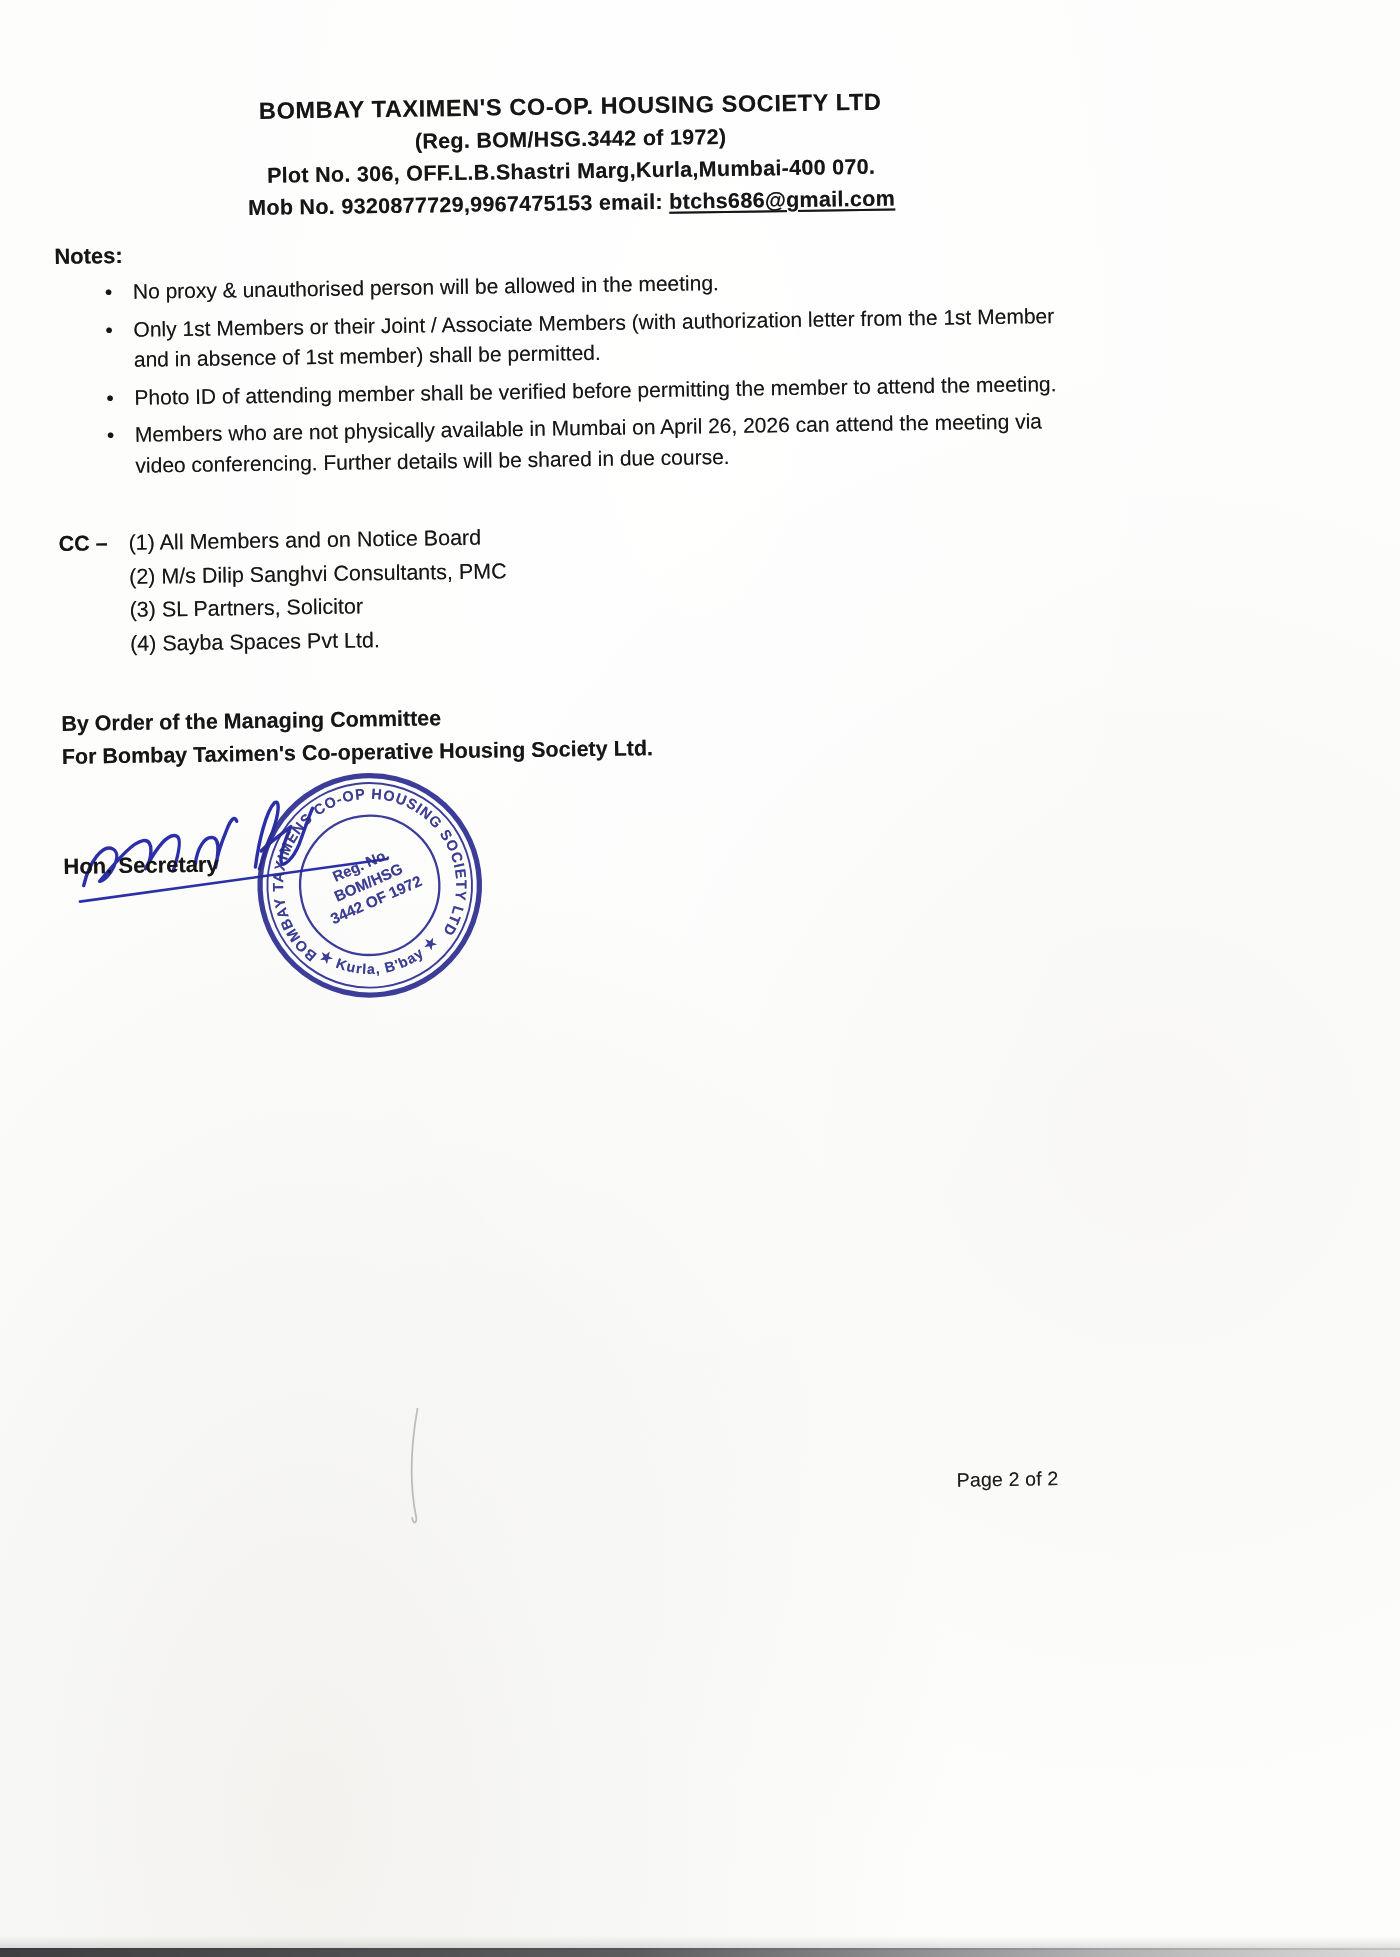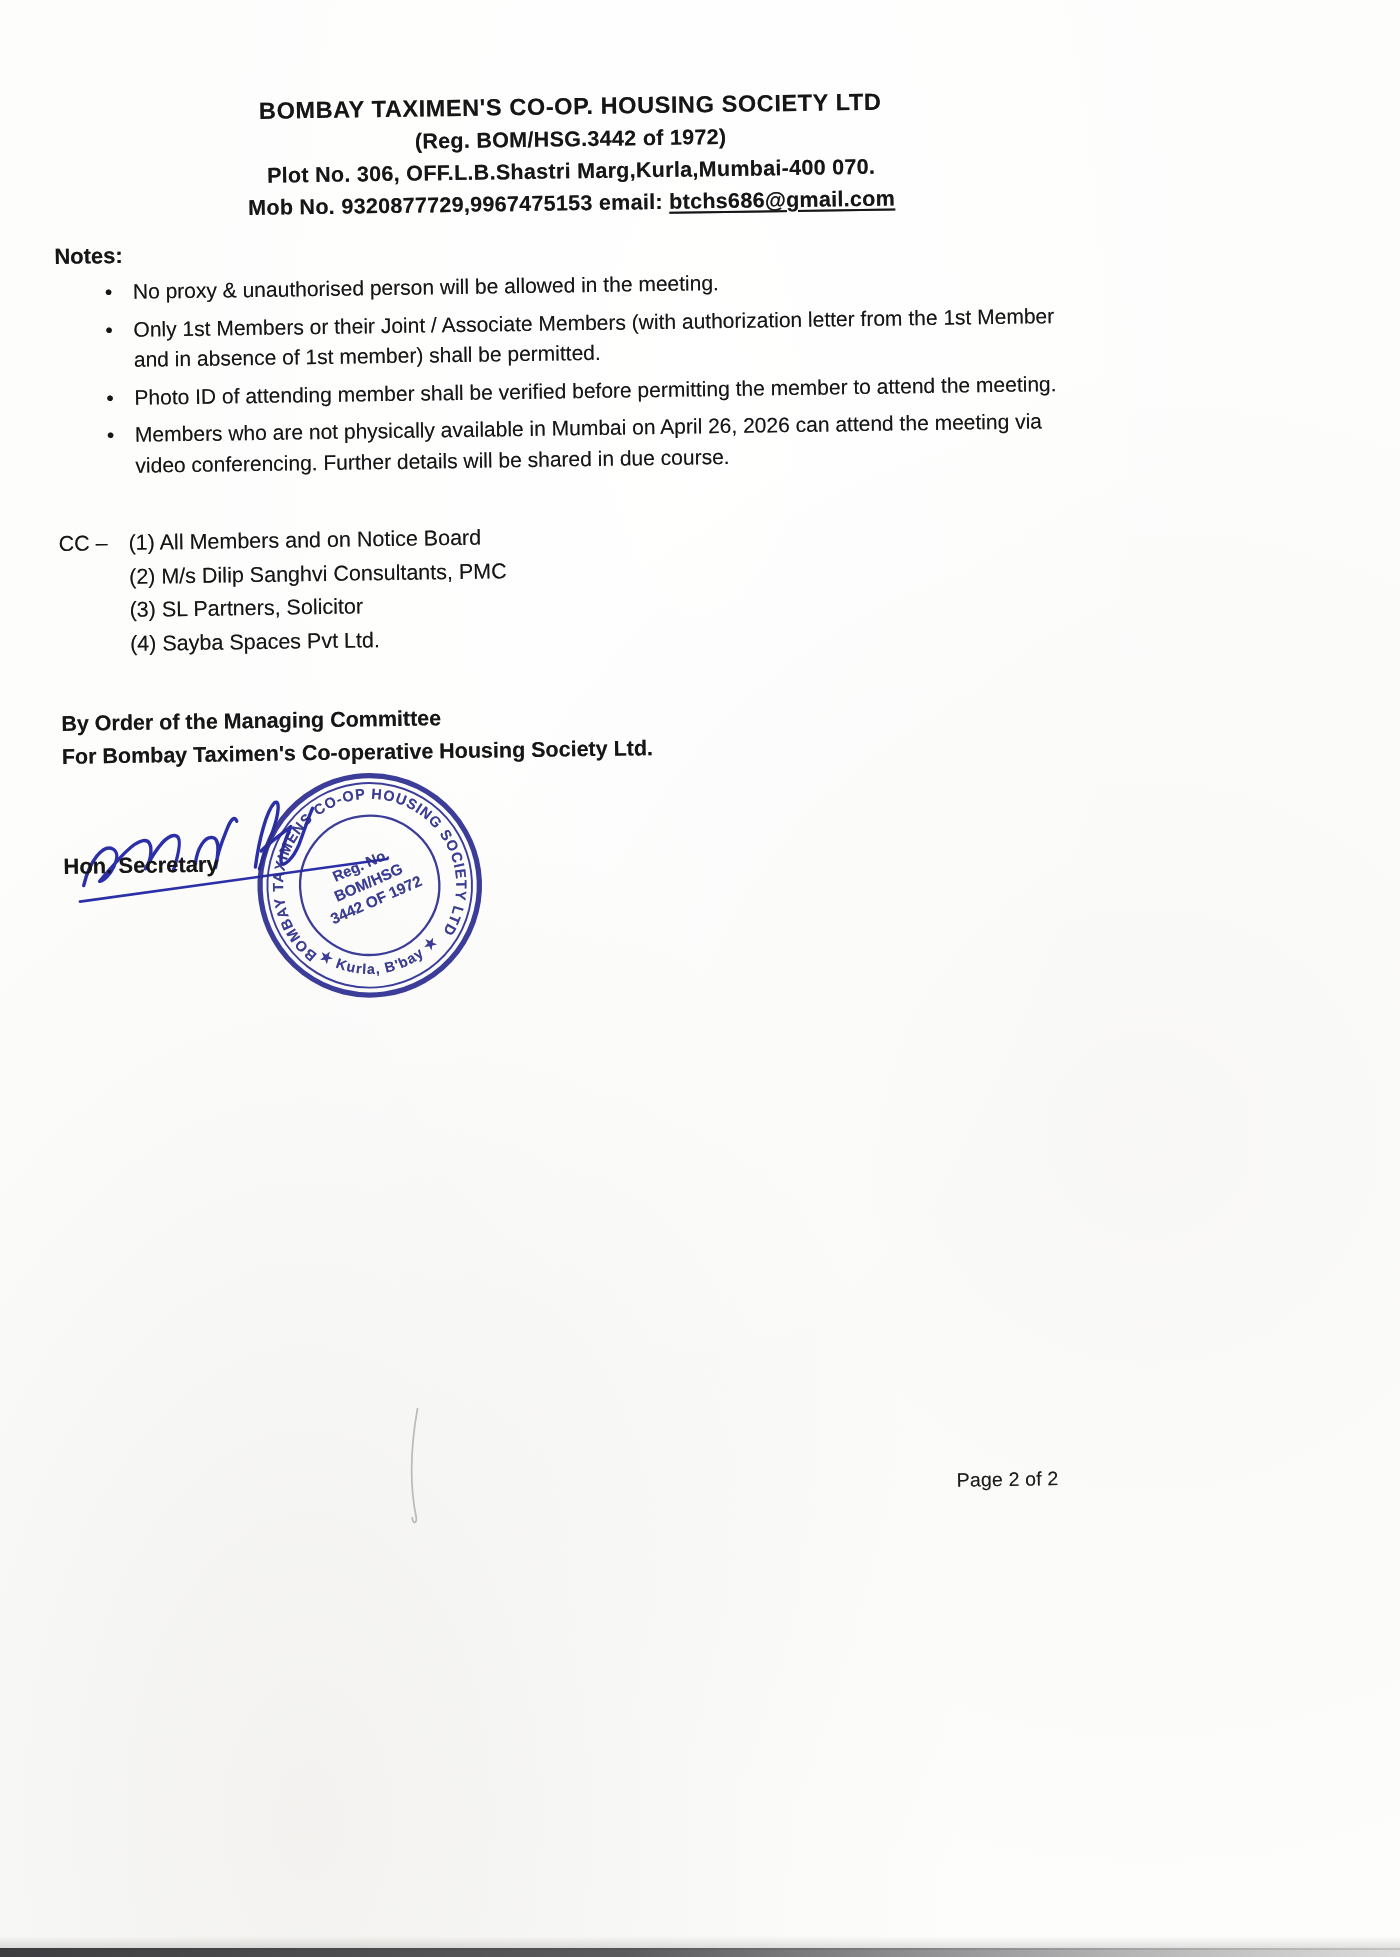--- a/index.html
+++ b/index.html
@@ -27,21 +27,21 @@
   .hdr-line1{ font-size:23.5px; font-weight:bold; letter-spacing:0.6px; line-height:33px;}
   .hdr-line{ font-size:21.5px; font-weight:bold; line-height:32px; letter-spacing:0.3px;}
   .hdr-email{ text-decoration:underline; text-underline-offset:3px; }
   .notes-title{ font-size:22px; font-weight:bold; margin:17px 0 8px 2px; }
   .note-item{ position:relative; padding-left:80px; font-size:21px; line-height:30.5px; margin-bottom:7px; max-width:1000px;}
   .note-item::before{
     content:"•"; position:absolute; left:52px; top:0; font-size:21px;
   }
   .cc-block{ margin-top:46px; margin-left:2px; font-size:21.5px; line-height:33.5px;}
   .cc-row{ display:flex; }
-  .cc-label{ width:70px; flex:0 0 70px;}
+  .cc-label{ width:70px; flex:0 0 70px;font-weight:bold;}
   .cc-indent{ padding-left:70px; }
   .closing{ margin-top:46px; margin-left:2px; font-weight:bold; font-size:21.5px; line-height:33px;}
   .sig-area{ position:relative; margin-top:8px; height:300px; }
   .sig-title{ position:absolute; left:2px; top:72px; font-weight:bold; font-size:22px;}
   .sig-svg{ position:absolute; left:8px; top:-12px; width:330px; height:150px; }
   .stamp{ position:absolute; left:192px; top:-8px; width:232px; height:232px;
           transform:rotate(-7deg); opacity:0.92;}
   .footer{ position:absolute; left:886px; top:1384px; font-size:19.5px; color:#1d1d1d; letter-spacing:0.2px;}
   .stray{ position:absolute; left:336px; top:1312px; width:20px; height:130px; opacity:0.55;}
   .scan-edge{

